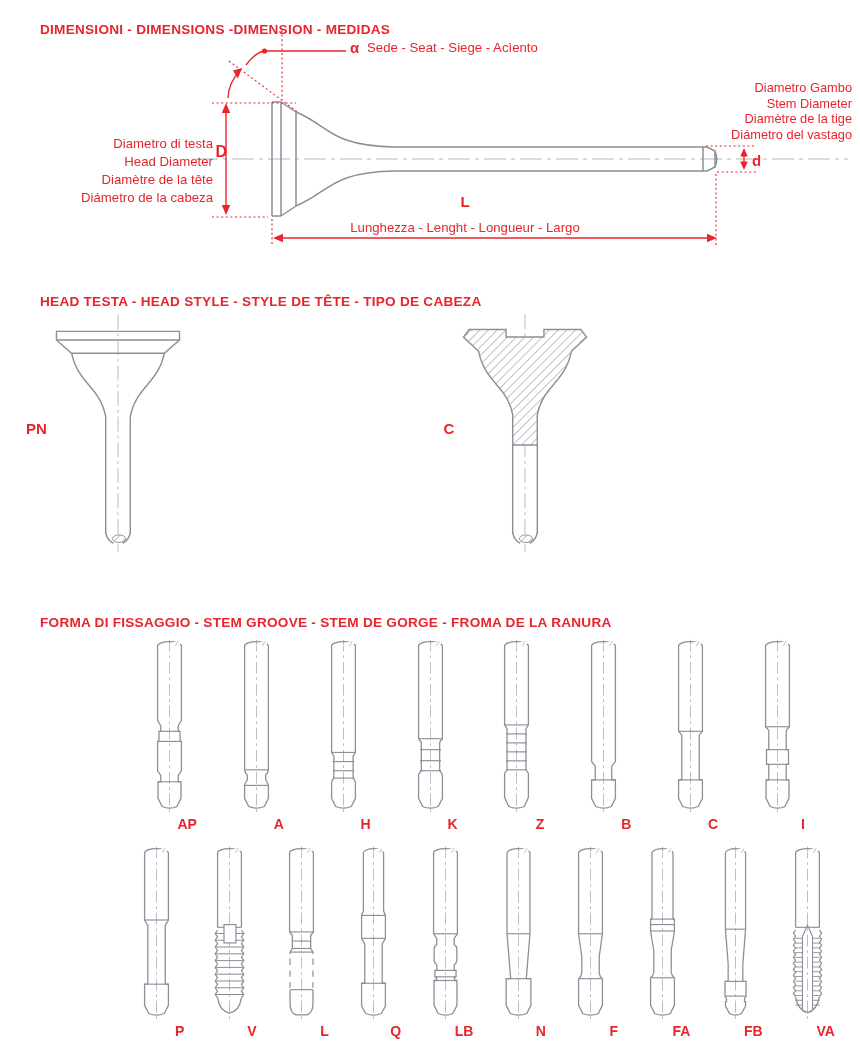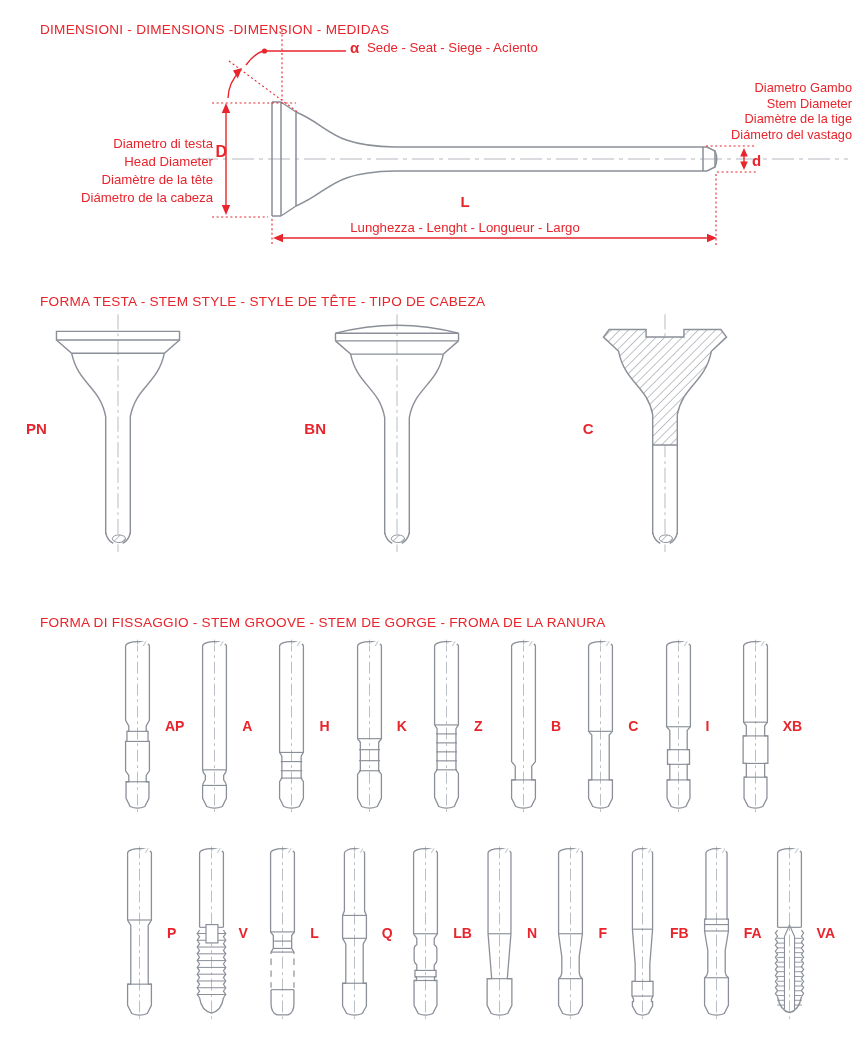--- a/index.html
+++ b/index.html
@@ -1,30 +1,30 @@
 <!DOCTYPE html>
 <html><head>
 <meta charset="utf-8">
 <style>
   html,body{margin:0;padding:0}
   body{width:860px;height:1051px;background:#fff;position:relative;overflow:hidden;
        font-family:"Liberation Sans",sans-serif;}
-  .sec-title{position:absolute;left:40px;font-weight:normal;font-size:13.6px;
+  .sec-title{position:absolute;left:40px;font-weight:bold;font-size:13.6px;
              letter-spacing:.25px;color:#E8242C;white-space:nowrap}
   #title-dims{top:11px}
   #title-heads{top:283px}
   #title-grooves{top:604px}
   #dims-svg{position:absolute;top:0;left:0}
   #head-cols{position:absolute;top:303px;left:26px;width:835px;display:flex}
   .hcol{flex:1;display:flex;flex-direction:row;align-items:center}
   .hlabel{font-weight:bold;font-size:15px;color:#E8242C;height:24px;line-height:20px}
   .hsvg{width:142px;height:auto}
   #groove-row1{position:absolute;top:636px;left:110px;width:695px;display:flex}
   #groove-row2{position:absolute;top:843px;left:112px;width:723px;display:flex}
-  .gcol{flex:1;display:flex;flex-direction:row;align-items:center}
+  .gcol{flex:1;display:flex;flex-direction:column;align-items:flex-end}
   .gsvg{width:55px;height:auto}
   .glabel{font-weight:bold;font-size:14px;color:#E8242C;margin-top:1px}
   .rtxt{fill:#E8242C;font-size:13.2px;font-family:"Liberation Sans",sans-serif}
   .rsmall{fill:#E8242C;font-size:12.8px;font-family:"Liberation Sans",sans-serif}
   .rbold{fill:#E8242C;font-weight:bold;font-family:"Liberation Sans",sans-serif}
   #pattern-holder{position:absolute;width:0;height:0}
 </style>
 </head>
 <body>
 
@@ -96,48 +96,35 @@
     <text x="852" y="92" class="rsmall">Diametro Gambo</text>
     <text x="852" y="107.5" class="rsmall">Stem Diameter</text>
     <text x="852" y="123" class="rsmall">Diamètre de la tige</text>
     <text x="852" y="138.5" class="rsmall">Diámetro del vastago</text>
   </g>
   <text x="752" y="166" class="rbold" font-size="15">d</text>
   <text x="465" y="207" text-anchor="middle" class="rbold" font-size="15">L</text>
   <text x="465" y="232" text-anchor="middle" class="rtxt">Lunghezza - Lenght - Longueur - Largo</text>
 </svg>
 
-<h2 class="sec-title" id="title-heads">FORMA TESTA - STEM STYLE - STYLE DE TÊTE - TIPO DE CABEZA</h2>
+<h2 class="sec-title" id="title-heads">HEAD TESTA - HEAD STYLE - STYLE DE TÊTE - TIPO DE CABEZA</h2>
 <div id="head-cols">
     <div class="hcol">
       <div class="hlabel">PN</div>
       <svg class="hsvg" viewBox="0 0 150 270">
         <line x1="75" y1="12" x2="75" y2="263" stroke="#B3B8BF" stroke-width="1" stroke-dasharray="16 4 3 4"></line>
         <path d="M10,30 H140 V39 H10 Z" fill="none" stroke="#8A8F98" stroke-width="1.5"></path>
         <path d="M10,39 L26,53 H124 L140,39 M26,53 H124" fill="none" stroke="#8A8F98" stroke-width="1.5"></path>
         <path d="M26,53 C33,86 56,88 62,120 V244" fill="none" stroke="#8A8F98" stroke-width="1.5"></path>
         <path d="M124,53 C117,86 94,88 88,120 V244" fill="none" stroke="#8A8F98" stroke-width="1.5"></path>
         <path d="M62,243 Q64,251 70,254 M88,243 Q86,251 80,254" stroke="#8A8F98" stroke-width="1.4" fill="none"></path>
         <ellipse cx="76" cy="249" rx="7" ry="4" fill="url(#hatch)" stroke="#8A8F98" stroke-width="1"></ellipse>
       </svg>
     </div>
     <div class="hcol">
-      <div class="hlabel">BN</div>
-      <svg class="hsvg" viewBox="0 0 150 270">
-        <line x1="75" y1="12" x2="75" y2="263" stroke="#B3B8BF" stroke-width="1" stroke-dasharray="16 4 3 4"></line>
-        <path d="M10,32 Q75,15 140,32" fill="none" stroke="#8A8F98" stroke-width="1.5"></path>
-        <path d="M10,32 H140 M10,40 H140 M10,32 V40 M140,32 V40" fill="none" stroke="#8A8F98" stroke-width="1.5"></path>
-        <path d="M10,40 L26,54 H124 L140,40 M26,54 H124" fill="none" stroke="#8A8F98" stroke-width="1.5"></path>
-        <path d="M26,54 C33,87 56,89 62,121 V244" fill="none" stroke="#8A8F98" stroke-width="1.5"></path>
-        <path d="M124,54 C117,87 94,89 88,121 V244" fill="none" stroke="#8A8F98" stroke-width="1.5"></path>
-        <path d="M62,243 Q64,251 70,254 M88,243 Q86,251 80,254" stroke="#8A8F98" stroke-width="1.4" fill="none"></path>
-        <ellipse cx="76" cy="249" rx="7" ry="4" fill="url(#hatch)" stroke="#8A8F98" stroke-width="1"></ellipse>
-      </svg>
-    </div>
-    <div class="hcol">
       <div class="hlabel">C</div>
       <svg class="hsvg" viewBox="0 0 150 270">
         <line x1="75" y1="12" x2="75" y2="263" stroke="#B3B8BF" stroke-width="1" stroke-dasharray="16 4 3 4"></line>
         <path d="M16,28 H55 V36 H95 V28 H134 L140,36 L124,51 C117,85 94,87 88,118 V150 H62 V118 C56,87 33,85 26,51 L10,36 Z" fill="url(#hatch)" stroke="#8A8F98" stroke-width="1.5"></path>
         <path d="M62,150 V244 M88,150 V244" fill="none" stroke="#8A8F98" stroke-width="1.5"></path>
         <path d="M62,243 Q64,251 70,254 M88,243 Q86,251 80,254" stroke="#8A8F98" stroke-width="1.4" fill="none"></path>
         <ellipse cx="76" cy="249" rx="7" ry="4" fill="url(#hatch)" stroke="#8A8F98" stroke-width="1"></ellipse>
       </svg>
     </div>
   </div>
@@ -234,33 +221,20 @@
         <line x1="30" y1="4" x2="30" y2="192" stroke="#B3B8BF" stroke-width="1" stroke-dasharray="13 4 3 4"></line>
         <path d="M17,11 A13,4.8 0 0 1 43,11" fill="none" stroke="#8A8F98" stroke-width="1.4"></path>
         <ellipse cx="35.85" cy="8.6" rx="6.5" ry="2.5" transform="rotate(-14 35.85 8.6)" fill="url(#hatch)" stroke="none"></ellipse>
         <path d="M17,11 L17,99 L20.5,103 L20.5,124 L18,124 L18,140 L20.5,140 L20.5,157 L17.5,157 L17.5,177 L22,186 Q30,189.5 38,186 L42.5,177 L42.5,157 L39.5,157 L39.5,140 L42,140 L42,124 L39.5,124 L39.5,103 L43,99 L43,11" fill="none" stroke="#8A8F98" stroke-width="1.4"></path>
         <line x1="17" y1="99" x2="43" y2="99" stroke="#8A8F98" stroke-width="1.25"></line>
         <line x1="18" y1="124" x2="42" y2="124" stroke="#8A8F98" stroke-width="1.25"></line>
         <line x1="18" y1="140" x2="42" y2="140" stroke="#8A8F98" stroke-width="1.25"></line>
         <line x1="17.5" y1="157" x2="42.5" y2="157" stroke="#8A8F98" stroke-width="1.25"></line>
       </svg>
       <div class="glabel">I</div>
-    </div>
-    <div class="gcol">
-      <svg class="gsvg" viewBox="0 0 60 195">
-        <line x1="30" y1="4" x2="30" y2="192" stroke="#B3B8BF" stroke-width="1" stroke-dasharray="13 4 3 4"></line>
-        <path d="M17,11 A13,4.8 0 0 1 43,11" fill="none" stroke="#8A8F98" stroke-width="1.4"></path>
-        <ellipse cx="35.85" cy="8.6" rx="6.5" ry="2.5" transform="rotate(-14 35.85 8.6)" fill="url(#hatch)" stroke="none"></ellipse>
-        <path d="M17,11 L17,94 L20,98 L20,109 L16.5,109 L16.5,139 L20,139 L20,154 L17.5,154 L17.5,177 L22,186 Q30,189.5 38,186 L42.5,177 L42.5,154 L40,154 L40,139 L43.5,139 L43.5,109 L40,109 L40,98 L43,94 L43,11" fill="none" stroke="#8A8F98" stroke-width="1.4"></path>
-        <line x1="17" y1="94" x2="43" y2="94" stroke="#8A8F98" stroke-width="1.25"></line>
-        <line x1="16.5" y1="109" x2="43.5" y2="109" stroke="#8A8F98" stroke-width="1.25"></line>
-        <line x1="16.5" y1="139" x2="43.5" y2="139" stroke="#8A8F98" stroke-width="1.25"></line>
-        <line x1="17.5" y1="154" x2="42.5" y2="154" stroke="#8A8F98" stroke-width="1.25"></line>
-      </svg>
-      <div class="glabel">XB</div>
     </div>
   </div>
 <div id="groove-row2">
     <div class="gcol">
       <svg class="gsvg" viewBox="0 0 60 195">
         <line x1="30" y1="4" x2="30" y2="192" stroke="#B3B8BF" stroke-width="1" stroke-dasharray="13 4 3 4"></line>
         <path d="M17,11 A13,4.8 0 0 1 43,11" fill="none" stroke="#8A8F98" stroke-width="1.4"></path>
         <ellipse cx="35.85" cy="8.6" rx="6.5" ry="2.5" transform="rotate(-14 35.85 8.6)" fill="url(#hatch)" stroke="none"></ellipse>
         <path d="M17,11 L17,84 L20.5,90 L20.5,154 L17,154 L17,177 L21.5,186 Q30,189.5 38.5,186 L43,177 L43,154 L39.5,154 L39.5,90 L43,84 L43,11" fill="none" stroke="#8A8F98" stroke-width="1.4"></path>
         <line x1="17" y1="84" x2="43" y2="84" stroke="#8A8F98" stroke-width="1.25"></line>
@@ -351,41 +325,41 @@
         <ellipse cx="35.85" cy="8.6" rx="6.5" ry="2.5" transform="rotate(-14 35.85 8.6)" fill="url(#hatch)" stroke="none"></ellipse>
         <path d="M17,11 L17,99 Q18.2,108 20.5,124 L20.5,142 Q20,146 17,148 L17,177 L21.5,186 Q30,189.5 38.5,186 L43,177 L43,148 Q40,146 39.5,142 L39.5,124 Q41.8,108 43,99 L43,11" fill="none" stroke="#8A8F98" stroke-width="1.4"></path>
         <line x1="17" y1="99" x2="43" y2="99" stroke="#8A8F98" stroke-width="1.25"></line>
         <line x1="17" y1="148" x2="43" y2="148" stroke="#8A8F98" stroke-width="1.25"></line>
       </svg>
       <div class="glabel">F</div>
     </div>
     <div class="gcol">
       <svg class="gsvg" viewBox="0 0 60 195">
         <line x1="30" y1="4" x2="30" y2="192" stroke="#B3B8BF" stroke-width="1" stroke-dasharray="13 4 3 4"></line>
-        <path d="M19,11 A11,4.8 0 0 1 41,11" fill="none" stroke="#8A8F98" stroke-width="1.4"></path>
-        <ellipse cx="34.95" cy="8.6" rx="5.5" ry="2.5" transform="rotate(-14 34.95 8.6)" fill="url(#hatch)" stroke="none"></ellipse>
-        <path d="M19,11 L19,94 Q20.2,110 22,132 L22,151 L18.5,151 L18.5,167 L20.2,170 L20.2,173 L19,173 L19,178 L23.5,186 Q30,189.5 36.5,186 L41,178 L41,173 L39.8,173 L39.8,170 L41.5,167 L41.5,151 L38,151 L38,132 Q39.8,110 41,94 L41,11" fill="none" stroke="#8A8F98" stroke-width="1.4"></path>
-        <line x1="19" y1="94" x2="41" y2="94" stroke="#8A8F98" stroke-width="1.25"></line>
-        <line x1="18.5" y1="151" x2="41.5" y2="151" stroke="#8A8F98" stroke-width="1.25"></line>
-        <line x1="18.5" y1="167" x2="41.5" y2="167" stroke="#8A8F98" stroke-width="1.25"></line>
-      </svg>
-      <div class="glabel">FB</div>
-    </div>
-    <div class="gcol">
-      <svg class="gsvg" viewBox="0 0 60 195">
-        <line x1="30" y1="4" x2="30" y2="192" stroke="#B3B8BF" stroke-width="1" stroke-dasharray="13 4 3 4"></line>
         <path d="M18.5,11 A11.5,4.8 0 0 1 41.5,11" fill="none" stroke="#8A8F98" stroke-width="1.4"></path>
         <ellipse cx="35.175" cy="8.6" rx="5.75" ry="2.5" transform="rotate(-14 35.175 8.6)" fill="url(#hatch)" stroke="none"></ellipse>
         <path d="M18.5,11 L18.5,83 L17,83 L17,96 Q18.2,104 20.5,117 L20.5,141 Q20,145 17,147 L17,177 L21.5,186 Q30,189.5 38.5,186 L43,177 L43,147 Q40,145 39.5,141 L39.5,117 Q41.8,104 43,96 L43,83 L41.5,83 L41.5,11" fill="none" stroke="#8A8F98" stroke-width="1.4"></path>
         <line x1="17" y1="83" x2="43" y2="83" stroke="#8A8F98" stroke-width="1.25"></line>
         <line x1="17" y1="89" x2="43" y2="89" stroke="#8A8F98" stroke-width="1.25"></line>
         <line x1="17" y1="96" x2="43" y2="96" stroke="#8A8F98" stroke-width="1.25"></line>
         <line x1="17" y1="147" x2="43" y2="147" stroke="#8A8F98" stroke-width="1.25"></line>
       </svg>
       <div class="glabel">FA</div>
+    </div>
+    <div class="gcol">
+      <svg class="gsvg" viewBox="0 0 60 195">
+        <line x1="30" y1="4" x2="30" y2="192" stroke="#B3B8BF" stroke-width="1" stroke-dasharray="13 4 3 4"></line>
+        <path d="M19,11 A11,4.8 0 0 1 41,11" fill="none" stroke="#8A8F98" stroke-width="1.4"></path>
+        <ellipse cx="34.95" cy="8.6" rx="5.5" ry="2.5" transform="rotate(-14 34.95 8.6)" fill="url(#hatch)" stroke="none"></ellipse>
+        <path d="M19,11 L19,94 Q20.2,110 22,132 L22,151 L18.5,151 L18.5,167 L20.2,170 L20.2,173 L19,173 L19,178 L23.5,186 Q30,189.5 36.5,186 L41,178 L41,173 L39.8,173 L39.8,170 L41.5,167 L41.5,151 L38,151 L38,132 Q39.8,110 41,94 L41,11" fill="none" stroke="#8A8F98" stroke-width="1.4"></path>
+        <line x1="19" y1="94" x2="41" y2="94" stroke="#8A8F98" stroke-width="1.25"></line>
+        <line x1="18.5" y1="151" x2="41.5" y2="151" stroke="#8A8F98" stroke-width="1.25"></line>
+        <line x1="18.5" y1="167" x2="41.5" y2="167" stroke="#8A8F98" stroke-width="1.25"></line>
+      </svg>
+      <div class="glabel">FB</div>
     </div>
     <div class="gcol">
       <svg class="gsvg" viewBox="0 0 60 195">
         <line x1="30" y1="4" x2="30" y2="192" stroke="#B3B8BF" stroke-width="1" stroke-dasharray="13 4 3 4"></line>
         <path d="M17,11 A13,4.8 0 0 1 43,11" fill="none" stroke="#8A8F98" stroke-width="1.4"></path>
         <ellipse cx="35.85" cy="8.6" rx="6.5" ry="2.5" transform="rotate(-14 35.85 8.6)" fill="url(#hatch)" stroke="none"></ellipse>
         <path d="M17,11 V92 M43,11 V92" stroke="#8A8F98" stroke-width="1.4" fill="none"></path>
         <line x1="17" y1="92" x2="43" y2="92" stroke="#8A8F98" stroke-width="1.25"></line>
         <line x1="16.5" y1="104" x2="24.5" y2="104" stroke="#8A8F98" stroke-width="1"></line>
         <line x1="35.5" y1="104" x2="43.5" y2="104" stroke="#8A8F98" stroke-width="1"></line>

